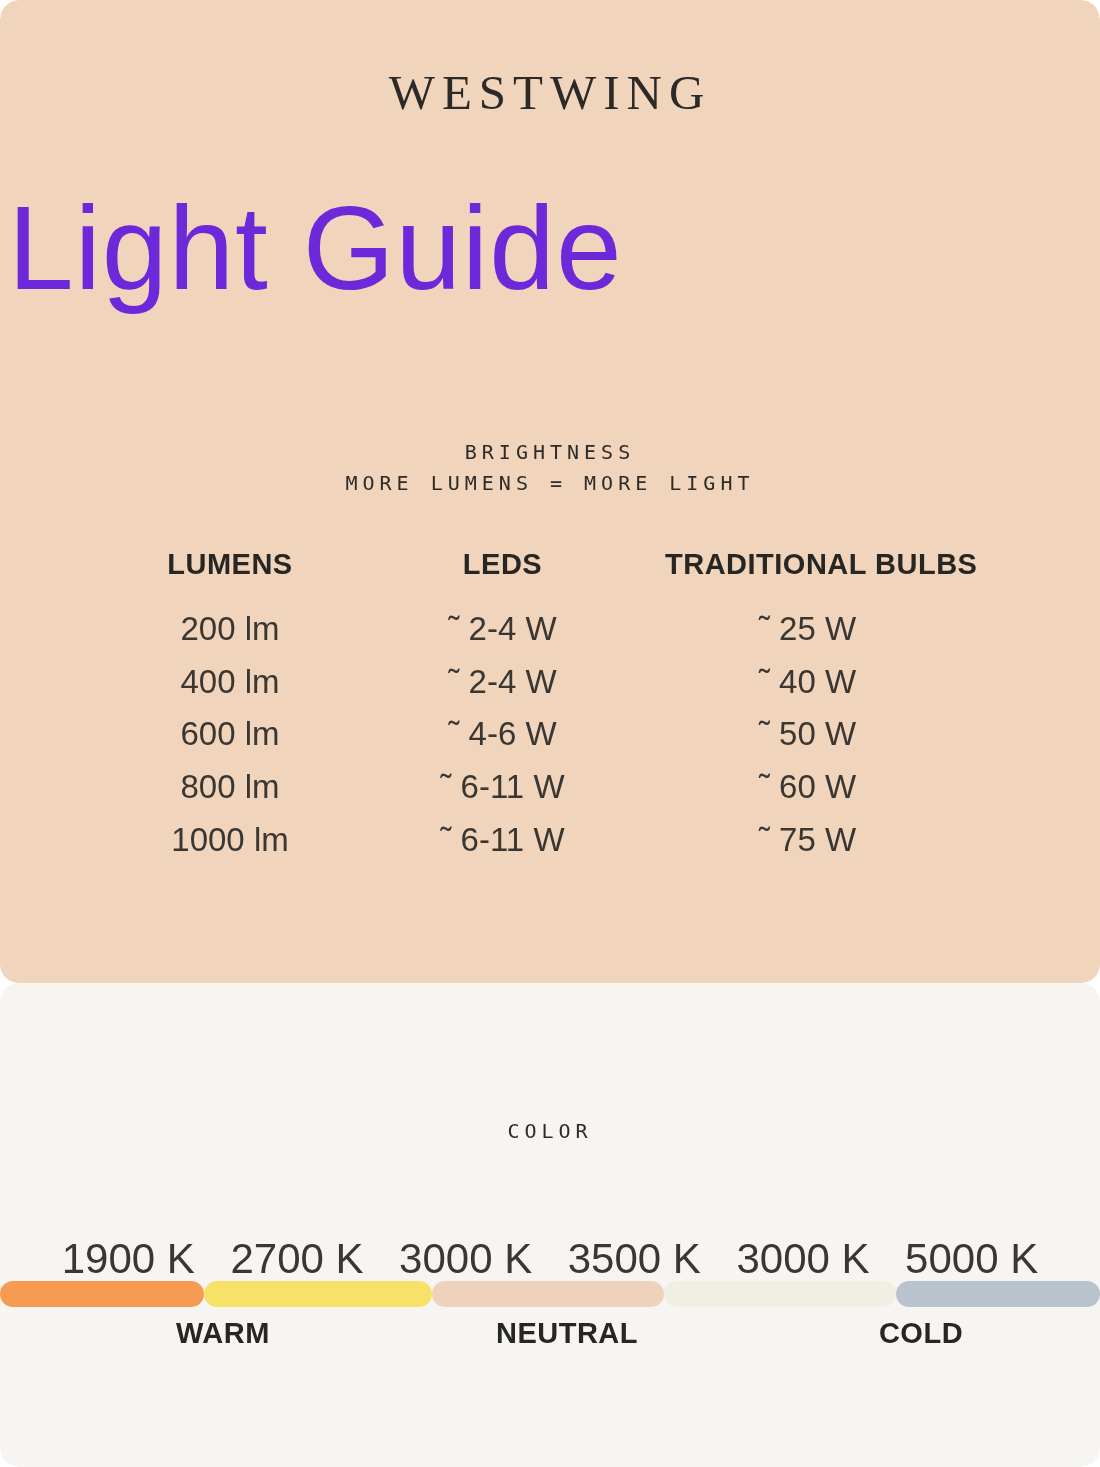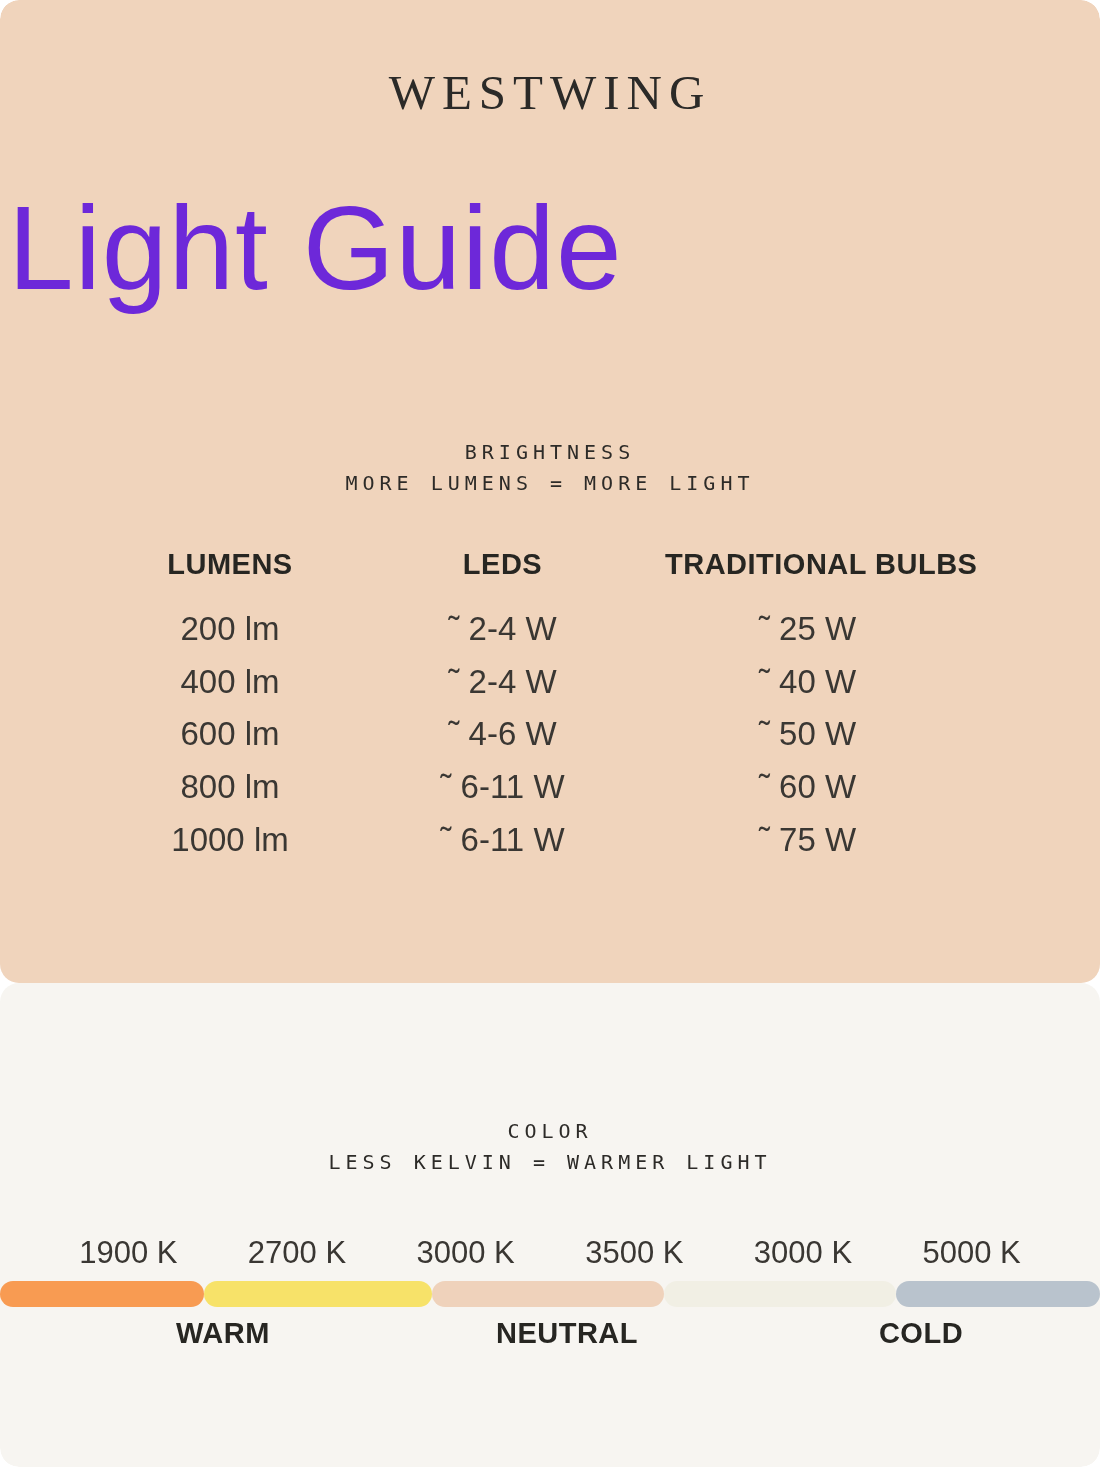--- a/index.html
+++ b/index.html
@@ -50,21 +50,21 @@
 
   
   .section-bottom { position: relative; width: 100%; height: 484px; }
   .mono-bottom { position: absolute; top: 133px; left: 0; width: 100%; }
 
   .kelvin-row {
     position: absolute; top: 252px; left: 0; width: 100%;
     display: grid; grid-template-columns: repeat(6, 1fr);
     padding: 0 44px; text-align: center;
   }
-  .kelvin-row span { font-size: 31px; color: #3a3733; white-space: nowrap; text-align: center; }
+  .kelvin-row span { font-size: 42px; color: #3a3733; white-space: nowrap; text-align: center; }
 
   .scale-bar {
     position: absolute; top: 298px; left: 0; width: 100%; height: 26px;
     display: flex;
   }
   .seg { height: 100%; }
   .seg:nth-child(1) { width: 18.5%; }
   .seg:nth-child(2) { width: 20.8%; }
   .seg:nth-child(3) { width: 21.1%; }
   .seg:nth-child(4) { width: 21.1%; }
@@ -128,21 +128,20 @@
         <span>˜ 6-11 W</span>
         <span>˜ 75 W</span>
       </div>
     </div>
   </section>
 
   <section class="section-bottom" style="background: rgb(247, 245, 241); padding-left: 48px;">
 
     <div class="mono mono-bottom">
       <div>COLOR</div>
-      <div>LESS KELVIN = WARMER LIGHT</div>
     </div>
 
     <div class="kelvin-row">
       <span>1900 K</span>
       <span>2700 K</span>
       <span>3000 K</span>
       <span>3500 K</span>
       <span>3000 K</span>
       <span>5000 K</span>
     </div>

